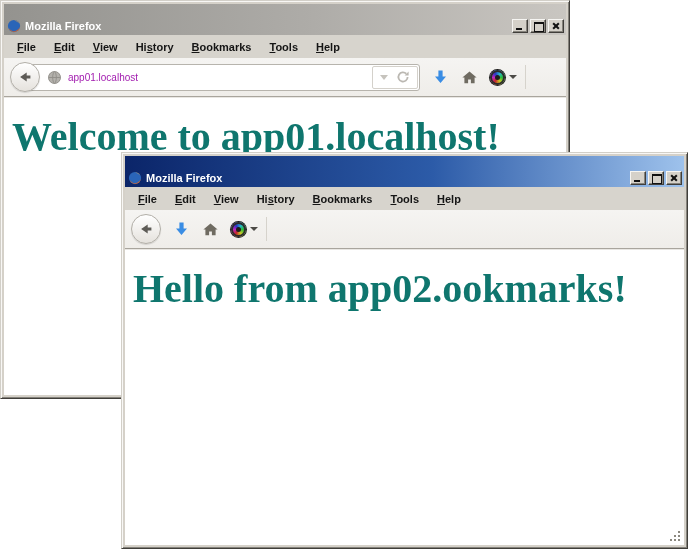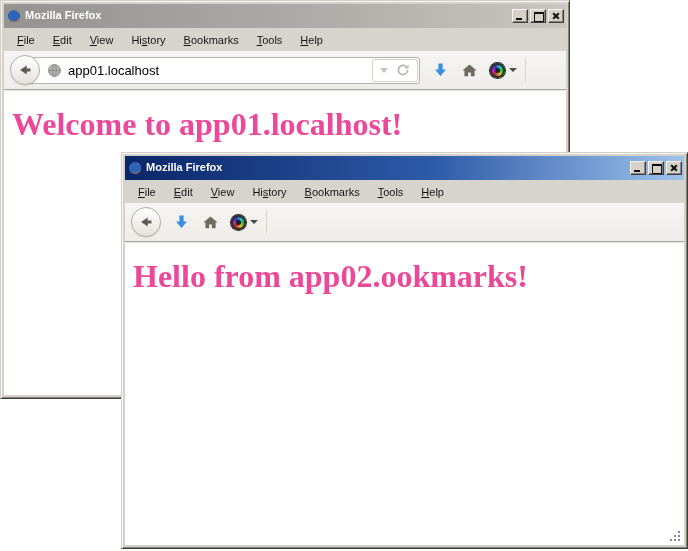--- a/index.html
+++ b/index.html
@@ -13,39 +13,39 @@
     background:#d5d1c9;
     border-top:1px solid #d2cfc8;border-left:1px solid #d2cfc8;
     border-right:1px solid #403e3a;border-bottom:1px solid #403e3a;
     box-shadow:inset 1px 1px 0 #f8f7f5, inset -1px -1px 0 #85827b;
     display:flex;flex-direction:column;
   }
   #win1{left:0;top:0;width:570px;height:399px;z-index:1;}
   #win2{left:121px;top:152px;width:567px;height:397px;z-index:2;}
 
   
-  .titlebar{flex:none;height:19px;display:flex;gap:4px;padding:5px 2px 0 3px;}
+  .titlebar{flex:none;height:19px;display:flex;align-items:center;gap:4px;padding:12px 2px 0 3px;}
   .titlebar.active{background:linear-gradient(90deg,#0b2569 0%,#2c5ba8 55%,#9ec2ec 100%);}
   .titlebar.inactive{background:linear-gradient(90deg,#94938f 0%,#aeaca8 55%,#c9c6c1 100%);}
   .title-text{color:#fff;font-weight:bold;font-size:11px;white-space:nowrap;}
   .fx-logo{width:14px;height:14px;flex:none;display:block;}
   .win-controls{margin-left:auto;display:flex;gap:2px;}
   .wbtn{
     position:relative;width:16px;height:14px;background:#d5d1c9;
     border-top:1px solid #f6f5f2;border-left:1px solid #f6f5f2;
     border-right:1px solid #403e3a;border-bottom:1px solid #403e3a;
     box-shadow:inset -1px -1px 0 #85827b;box-sizing:border-box;
   }
   .g-min{position:absolute;left:3px;bottom:2px;width:6px;height:2px;background:#111;}
   .g-max{position:absolute;left:3px;top:2px;width:8px;height:7px;border:1px solid #111;border-top-width:2px;}
   .g-x1,.g-x2{position:absolute;left:3px;top:5px;width:8px;height:2px;background:#111;}
   .g-x1{transform:rotate(45deg);} .g-x2{transform:rotate(-45deg);}
 
   
-  .menubar{flex:none;height:23px;background:#d7d4cd;display:flex;align-items:center;padding:0 4px;}
+  .menubar{flex:none;height:23px;background:#d7d4cd;display:flex;align-items:center;padding:0 4px;font-weight:bold;}
   .menu-item{font-size:11px;color:#151515;padding:3px 9px;white-space:nowrap;}
   .menu-item .mn{text-decoration:underline;}
 
   
   .toolbar{
     flex:none;height:38px;display:flex;align-items:center;
     background:linear-gradient(#f5f4f2,#efede9);
     border-bottom:1px solid #a9a59d;padding:0 14px 0 6px;
   }
   .back-btn{
@@ -54,21 +54,21 @@
     border:1px solid #b2afa8;box-sizing:border-box;
     display:flex;align-items:center;justify-content:center;
     position:relative;z-index:2;box-shadow:0 1px 1px rgba(0,0,0,.12);
   }
   .urlbar{
     flex:1 1 auto;height:27px;box-sizing:border-box;background:#fff;
     border:1px solid #b7b4ad;border-radius:3px;
     margin-left:-16px;padding-left:22px;
     display:flex;align-items:center;gap:6px;min-width:0;
   }
-  .url-text{font-size:13px;color:#000000;white-space:nowrap;overflow:hidden;}
+  .url-text{font-size:10px;color:#a21caf;white-space:nowrap;overflow:hidden;}
   .url-spacer{flex:1 1 auto;}
   .url-extra{
     flex:none;align-self:stretch;margin:1px 1px 1px 0;padding:0 7px;
     display:flex;align-items:center;gap:8px;
     border:1px solid #d4d1cb;border-radius:2px;background:#fff;
   }
   .tri-down{width:0;height:0;border-left:4px solid transparent;border-right:4px solid transparent;border-top:5px solid #c6c3bd;}
   .tb-icon{flex:none;display:flex;align-items:center;justify-content:center;}
   .m-l13{margin-left:13px;} .m-l12{margin-left:12px;} .m-l8{margin-left:8px;}
   .addon-wrap{display:flex;align-items:center;gap:4px;}
@@ -82,21 +82,21 @@
   }
   .caret-down{width:0;height:0;border-left:4px solid transparent;border-right:4px solid transparent;border-top:4px solid #4c4a46;}
   .tb-sep{width:1px;height:24px;background:#d6d3cc;}
   .hamburger{width:18px;height:14px;display:flex;flex-direction:column;justify-content:space-between;}
   .hamburger span{display:block;height:3px;border-radius:1px;background:#6f6b61;}
 
   
   .content{flex:1 1 auto;background:#ffffff;position:relative;overflow:hidden;border-top:1px solid #e9e7e3;}
   .page-heading{
     font-family:"Liberation Serif",serif;font-weight:bold;
-    font-size:32px;color:#ec4899;margin:15px 8px 0 8px;white-space:nowrap;
+    font-size:40px;color:#0f766e;margin:15px 8px 0 8px;white-space:nowrap;
   }
   .resize-grip{position:absolute;right:2px;bottom:2px;width:13px;height:13px;}
 </style>
 </head>
 <body>
 
 <div class="fxwindow" id="win1">
   <div class="titlebar inactive">
     <svg class="fx-logo" viewBox="0 0 16 16">
       <circle cx="8" cy="8" r="7" fill="#2a65b8"></circle>

